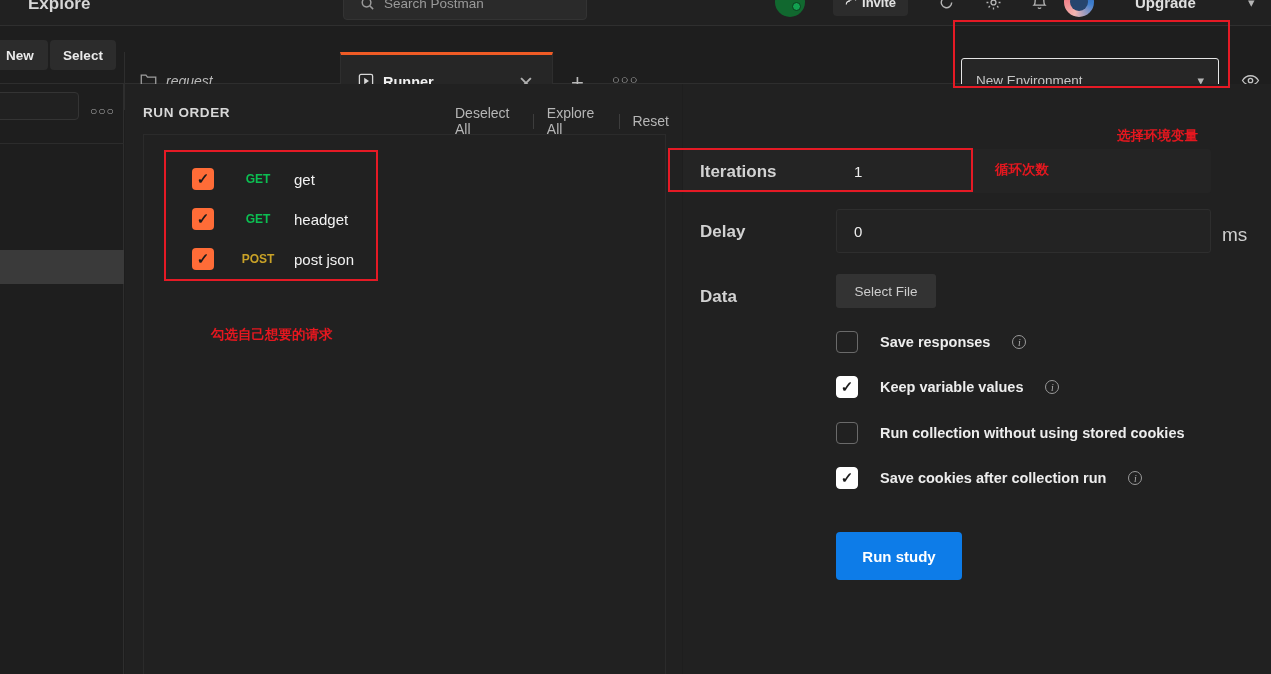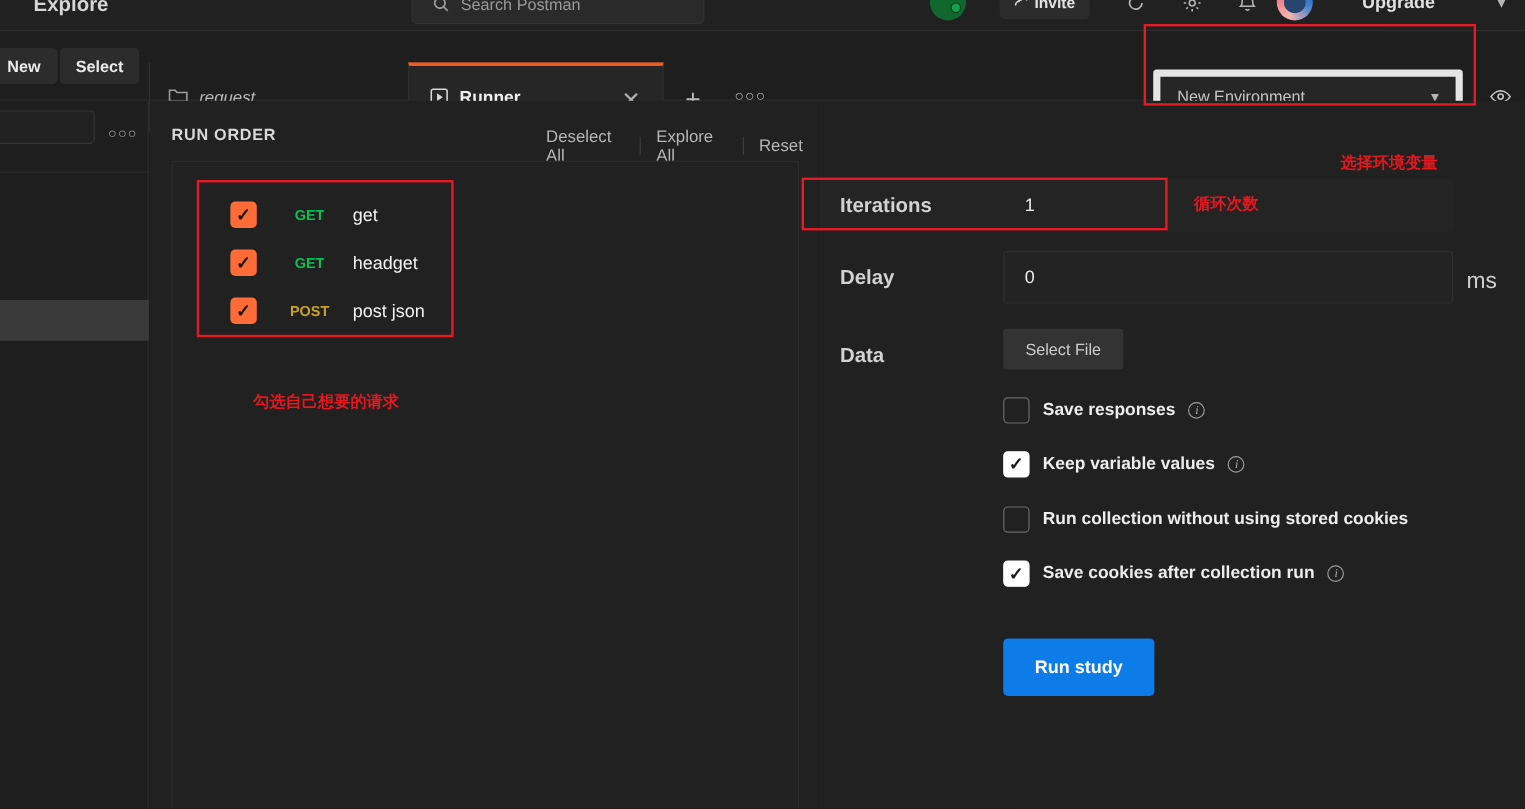--- a/index.html
+++ b/index.html
@@ -86,21 +86,21 @@
     background: #262626; border-top: 3px solid #ef5b25;
     border-left: 1px solid #2e2e2e; border-right: 1px solid #2e2e2e;
   }
   .tab-runner .label { font-weight: bold; color: #f0f0f0; font-size: 14.5px; }
   .tab-close { position: absolute; left: 518px; top: 46px; color: #b0b0b0; font-size: 19px; font-weight: 300; }
   .tab-plus  { position: absolute; left: 571px; top: 44px; color: #b8b8b8; font-size: 22px; font-weight: 300; }
   .tab-dots  { position: absolute; left: 612px; top: 46px; color: #b0b0b0; letter-spacing: 1px; font-size: 13px; }
 
   .env-select {
     position: absolute; left: 961px; top: 32px; width: 258px; height: 45px;
-    background: #262626; border: 6px solid #e5e5e5; border-radius: 3px;
+    background: #262626; border: 1px solid #e5e5e5; border-radius: 3px;
     display: flex; align-items: center; padding: 0 14px;
     font-size: 13.5px; color: #c6c6c6;
   }
   .env-select .chev { position: absolute; right: 14px; color: #b4b4b4; font-size: 13px; }
   .eye { position: absolute; left: 1241px; top: 45px; color: #c4c4c4; }
 
   
   .stub { position: absolute; left: 0; top: 84px; width: 124px; height: 590px; background: #1e1e1e;
           border-right: 1px solid #2e2e2e; }
   .stub-search { position: absolute; left: -40px; top: 8px; width: 119px; height: 28px;
@@ -144,21 +144,21 @@
   }
   .cfg-input.bare { border-color: transparent; background: transparent; }
   .ms-label { position: absolute; left: 1222px; top: 224px; font-size: 19px; color: #cfcfcf; }
   .select-file {
     position: absolute; left: 153px; top: 0; width: 100px; height: 34px;
     background: #333; border-radius: 3px;
     display: flex; align-items: center; justify-content: center;
     font-size: 13.5px; color: #cdcdcd;
   }
 
-  .opt-row { position: absolute; left: 153px; display: flex; align-items: center; gap: 11px; }
+  .opt-row { position: absolute; left: 153px; display: flex; align-items: center; gap: 22px; }
   .cbox-w {
     width: 22px; height: 22px; border-radius: 4px;
     border: 1px solid #6a6a6a; background: transparent;
   }
   .cbox-w.on {
     background: #fff; border-color: #fff;
     display: flex; align-items: center; justify-content: center;
     color: #1b1b1b; font-size: 15px; font-weight: bold;
   }
   .opt-label { font-size: 14.5px; font-weight: bold; color: #ededed; }

